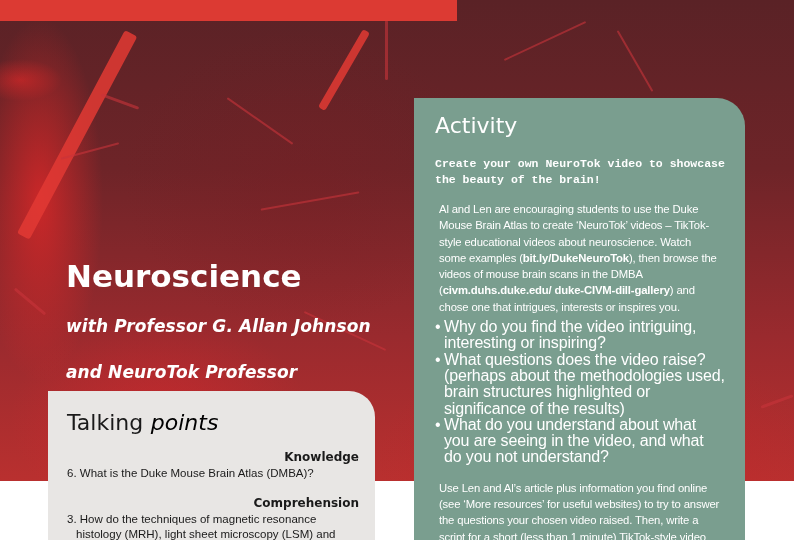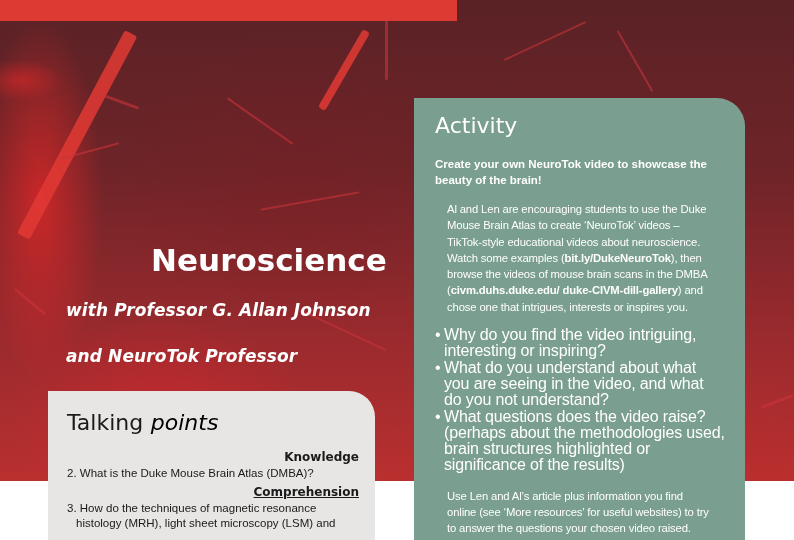--- a/index.html
+++ b/index.html
@@ -12,47 +12,47 @@
       radial-gradient(ellipse 200px 140px at 160px 420px, rgba(215,40,45,0.55), rgba(0,0,0,0) 75%),
       radial-gradient(ellipse 300px 160px at 600px 460px, rgba(200,35,40,0.45), rgba(0,0,0,0) 75%),
       radial-gradient(ellipse 240px 200px at 300px 180px, rgba(120,30,35,0.35), rgba(0,0,0,0) 75%),
       linear-gradient(180deg, #5a2226 0%, #6e2428 35%, #9a2a2e 70%, #b9302f 100%);
   }
   .vessel { position:absolute; background:#e23a34; border-radius:3px; opacity:0.85; }
   .vessel.thin { background:#c8333a; opacity:0.6; }
   .top-bar { position:absolute; left:0; top:0; width:457px; height:21px; background:#dc3a33; }
 
   .title-block { position:absolute; left:50px; top:240px; color:#ffffff; }
-  .main-title { font-family:"DejaVu Sans", sans-serif; font-weight:bold; font-size:31px; letter-spacing:0px; line-height:40px; margin:0;text-align:right; }
+  .main-title { font-family:"DejaVu Sans", sans-serif; font-weight:bold; font-size:31px; letter-spacing:0px; line-height:40px; margin:16px; }
   .subtitle { font-family:"DejaVu Sans", sans-serif; font-style:italic; font-weight:bold; font-size:17px; line-height:29.5px; margin:16px; letter-spacing:0.1px; }
 
   .activity-panel {
     position:absolute; left:414px; top:98px; width:331px; height:460px;
     background:#7a9e8f; border-top-right-radius:28px; color:#ffffff;
     box-sizing:border-box; padding:14px 20px 0 21px;
   }
   .activity-heading { font-family:"DejaVu Sans", sans-serif; font-weight:normal; font-size:22px; margin:0 0 0 0; line-height:28px; }
-  .activity-lead { font-family:Liberation Sans, sans-serif; font-weight:bold; font-size:11.5px; line-height:16px; margin:16px 0 13px 0; }
-  .activity-body { font-family:"Liberation Sans", sans-serif; font-size:11.3px; line-height:16.3px; margin:12px; letter-spacing:-0.15px; }
+  .activity-lead { font-family:Liberation Mono, monospace; font-weight:bold; font-size:11.5px; line-height:16px; margin:16px 0 13px 0; }
+  .activity-body { font-family:"Liberation Sans", sans-serif; font-size:11.3px; line-height:16.3px; margin:4px; letter-spacing:-0.15px; }
   .activity-body b { font-weight:bold; }
   .bullets { list-style:none; margin:0; padding:0; }
   .bullets li { position:relative; padding-left:9px; font-size:16px; line-height:16.3px; letter-spacing:-0.15px; }
   .bullets li::before { content:"•"; position:absolute; left:0; top:0; }
   .activity-para2 { margin-top:14px; }
 
   .talking-panel {
     position:absolute; left:48px; top:391px; width:327px; height:160px;
     background:#e8e6e4; border-top-right-radius:26px; color:#1a1a1a;
     box-sizing:border-box; padding:17px 16px 0 19px;
   }
   .talking-heading { font-family:"DejaVu Sans", sans-serif; font-size:22px; line-height:30px; margin:0; }
   .talking-heading .bold { font-weight:normal; }
   .talking-heading .light { font-weight:normal; font-style:italic; color:#000000; }
   .section-title { font-family:"DejaVu Sans", sans-serif; font-weight:bold; font-size:12px; line-height:15px; margin:12px 0 0 0;text-align:right; }
-  .section-title.second { margin-top:4px;text-decoration:underline; }
+  .section-title.second { margin-top:15px; }
   .question { font-family:"Liberation Sans", sans-serif; font-size:11.5px; line-height:15px; margin:1px 0 0 0; }
   .question .indent { display:block; padding-left:9px; }
 </style>
 </head>
 <body>
 
 <div class="bg-image">
   <div class="vessel" style="left:20px;top:30px;width:14px;height:230px;transform:rotate(28deg);transform-origin:top left;left:125px;"></div>
   <div class="vessel" style="left:340px;top:25px;width:8px;height:90px;transform:rotate(30deg);"></div>
   <div class="vessel thin" style="left:385px;top:20px;width:3px;height:60px;"></div>
@@ -77,28 +77,28 @@
 </div>
 
 <div class="activity-panel">
   <h2 class="activity-heading">Activity</h2>
   <p class="activity-lead">Create your own NeuroTok video to showcase the beauty of the brain!</p>
   <p class="activity-body">
     <span>Al and Len are encouraging students to use the Duke Mouse Brain Atlas to create ‘NeuroTok’ videos – TikTok-style educational videos about neuroscience. Watch some examples (</span><b>bit.ly/DukeNeuroTok</b><span>), then browse the videos of mouse brain scans in the DMBA (</span><b>civm.duhs.duke.edu/ duke-CIVM-dill-gallery</b><span>) and chose one that intrigues, interests or inspires you.</span>
   </p>
   <ul class="bullets">
     <li>Why do you find the video intriguing, interesting or inspiring?</li>
+    <li>What questions does the video raise? (perhaps about the methodologies used, brain structures highlighted or significance of the results)</li>
     <li>What do you understand about what you are seeing in the video, and what do you not understand?</li>
-    <li>What questions does the video raise? (perhaps about the methodologies used, brain structures highlighted or significance of the results)</li>
   </ul>
   <p class="activity-body activity-para2">Use Len and Al’s article plus information you find online (see ‘More resources’ for useful websites) to try to answer the questions your chosen video raised. Then, write a script for a short (less than 1 minute) TikTok-style video featuring your chosen mouse brain scan. Think about the videos you have seen on social media – how do they engage their audience?</p>
 </div>
 
 <div class="talking-panel">
   <h2 class="talking-heading"><span class="bold">Talking</span> <span class="light">points</span></h2>
   <h3 class="section-title">Knowledge</h3>
-  <p class="question">2. What is the Duke Mouse Brain Atlas (DMBA)?</p>
+  <p class="question">6. What is the Duke Mouse Brain Atlas (DMBA)?</p>
   <h3 class="section-title second">Comprehension</h3>
   <p class="question">
     <span>3. How do the techniques of magnetic resonance</span>
     <span class="indent">histology (MRH), light sheet microscopy (LSM) and</span>
   </p>
 </div>
 
 </body></html>

